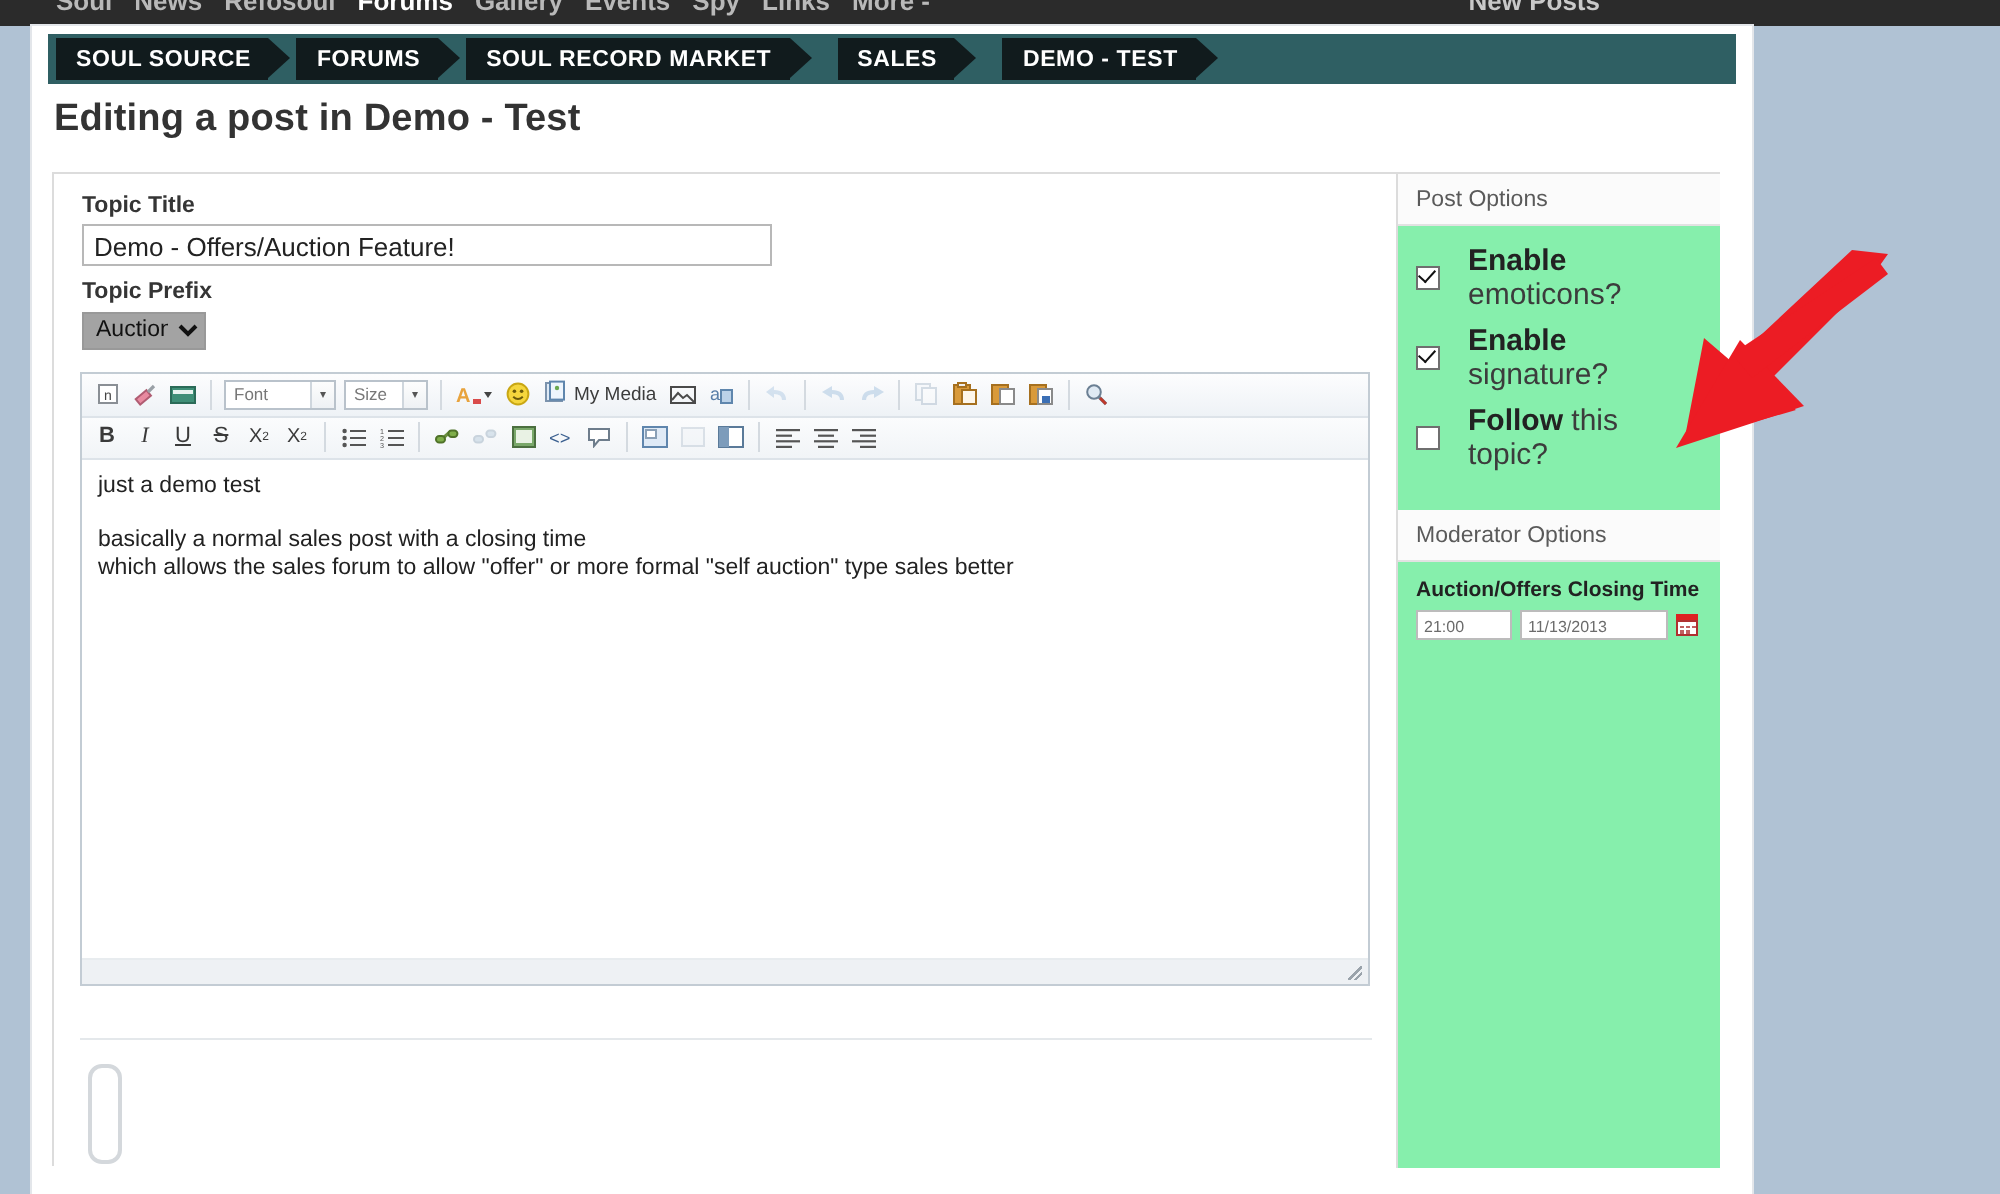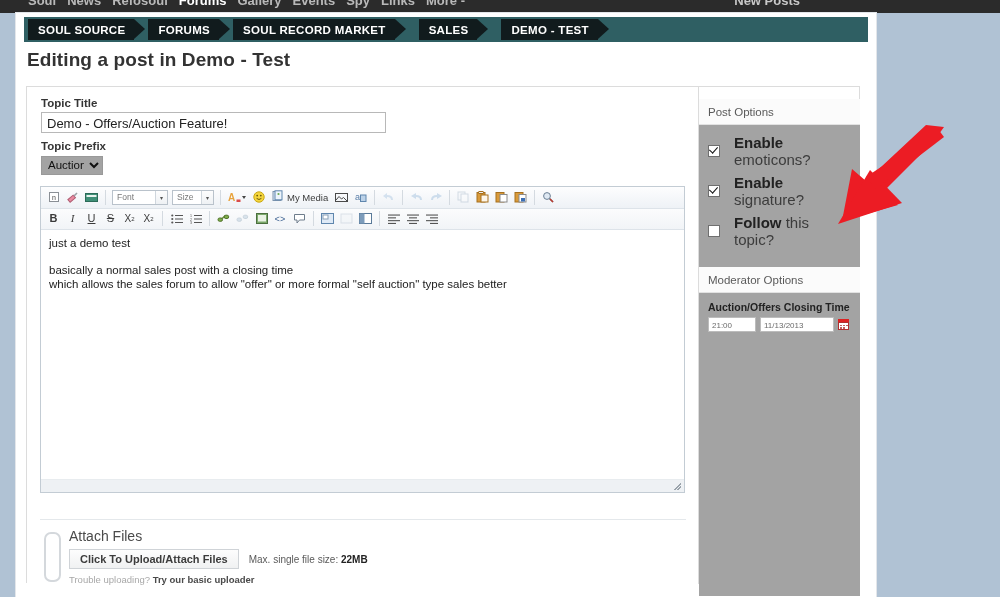--- a/index.html
+++ b/index.html
@@ -95,23 +95,23 @@
     background: #fff;
     box-sizing: border-box;
   }
   .leftcol {
     position: absolute; left: 0; top: 0;
     width: 672px; height: 497px;
     box-sizing: border-box;
     border-right: 1px solid #dcdcdc;
   }
   .rightcol {
-    position: absolute; left: 672px; top: 12px;
+    position: absolute; left: 672px; top: 0;
     width: 161px; height: 497px;
-    background: #a3a3a3;
+    background: #86efac;
     box-sizing: border-box;
   }
 
   
   .fieldblock { padding: 0 14px; }
   .flabel {
     font-size: 11.5px; font-weight: bold; color: #353535;
     margin-bottom: 3px; display: block;
   }
   .ftext {
@@ -597,32 +597,20 @@
         <div class="etext">
           <p>just a demo test</p>
           <p class="tight">basically a normal sales post with a closing time</p>
           <p class="tight">which allows  the sales forum to allow "offer" or more formal "self auction" type sales better</p>
         </div>
         <div class="eresize"></div>
       </div>
 
       <div class="attach">
         <div class="clip"></div>
-        <div style="flex:1;">
-          <div class="attach-title">Attach Files</div>
-          <div class="attachrow">
-            <div class="uploadbtn">Click To Upload/Attach Files</div>
-            <div class="maxsize">
-              <span>Max. single file size: </span><b>22MB</b>
-            </div>
-          </div>
-          <div class="trouble">
-            <span>Trouble uploading? </span><b>Try our basic uploader</b>
-          </div>
-        </div>
       </div>
 
     </div>
 
     <div class="rightcol">
       <div class="panelhead">Post Options</div>
 
       <div style="padding:6px 0 7px 0;">
         <div class="optrow">
           <span class="cbox checked"></span>

